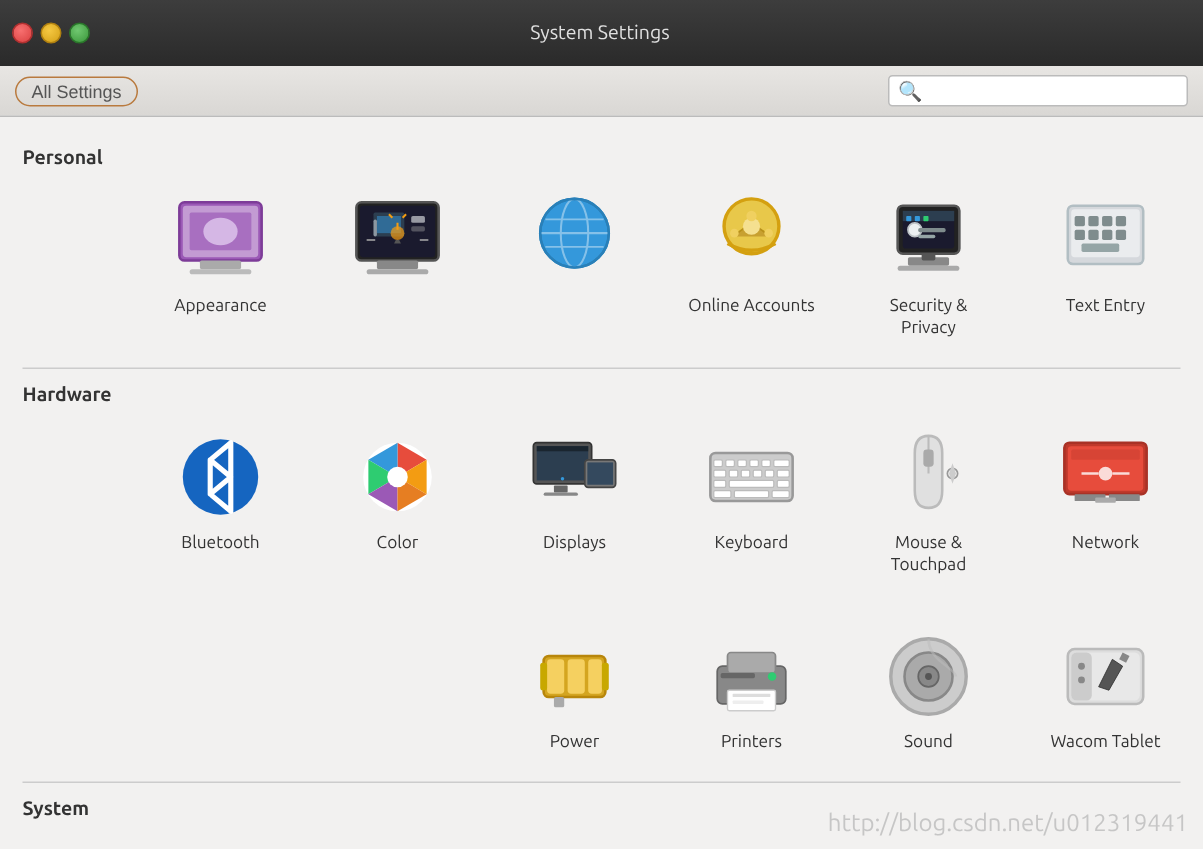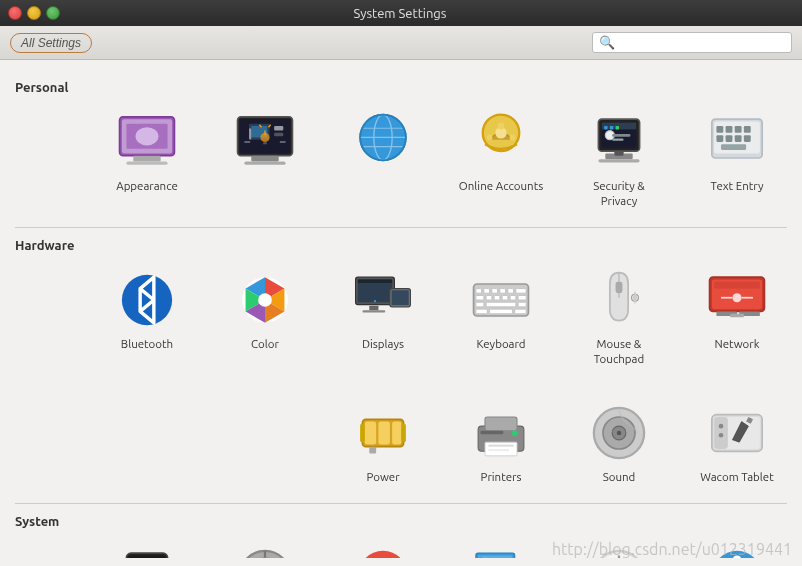--- a/index.html
+++ b/index.html
@@ -5,21 +5,21 @@
     * { box-sizing: border-box; margin: 0; padding: 0; }
     body {
       font-family: Ubuntu, 'Segoe UI', sans-serif;
       background: #f2f1f0;
       width: 802px;
       height: 566px;
       overflow: hidden;
     }
     .title-bar {
       background: linear-gradient(to bottom, #3d3d3d, #2a2a2a);
-      height: 26px;
+      height: 44px;
       display: flex;
       align-items: center;
       padding: 0 8px;
       gap: 6px;
     }
     .traffic-lights {
       display: flex;
       gap: 5px;
       align-items: center;
     }
@@ -48,21 +48,20 @@
       border-bottom: 1px solid #bbb;
     }
     .all-settings-btn {
       background: transparent;
       border: 1px solid #b97a3e;
       border-radius: 10px;
       padding: 2px 10px;
       font-size: 12px;
       color: #555;
       cursor: pointer;
-      font-style: italic;
     }
     .search-box {
       display: flex;
       align-items: center;
       background: white;
       border: 1px solid #bbb;
       border-radius: 3px;
       padding: 2px 6px;
       width: 200px;
     }

